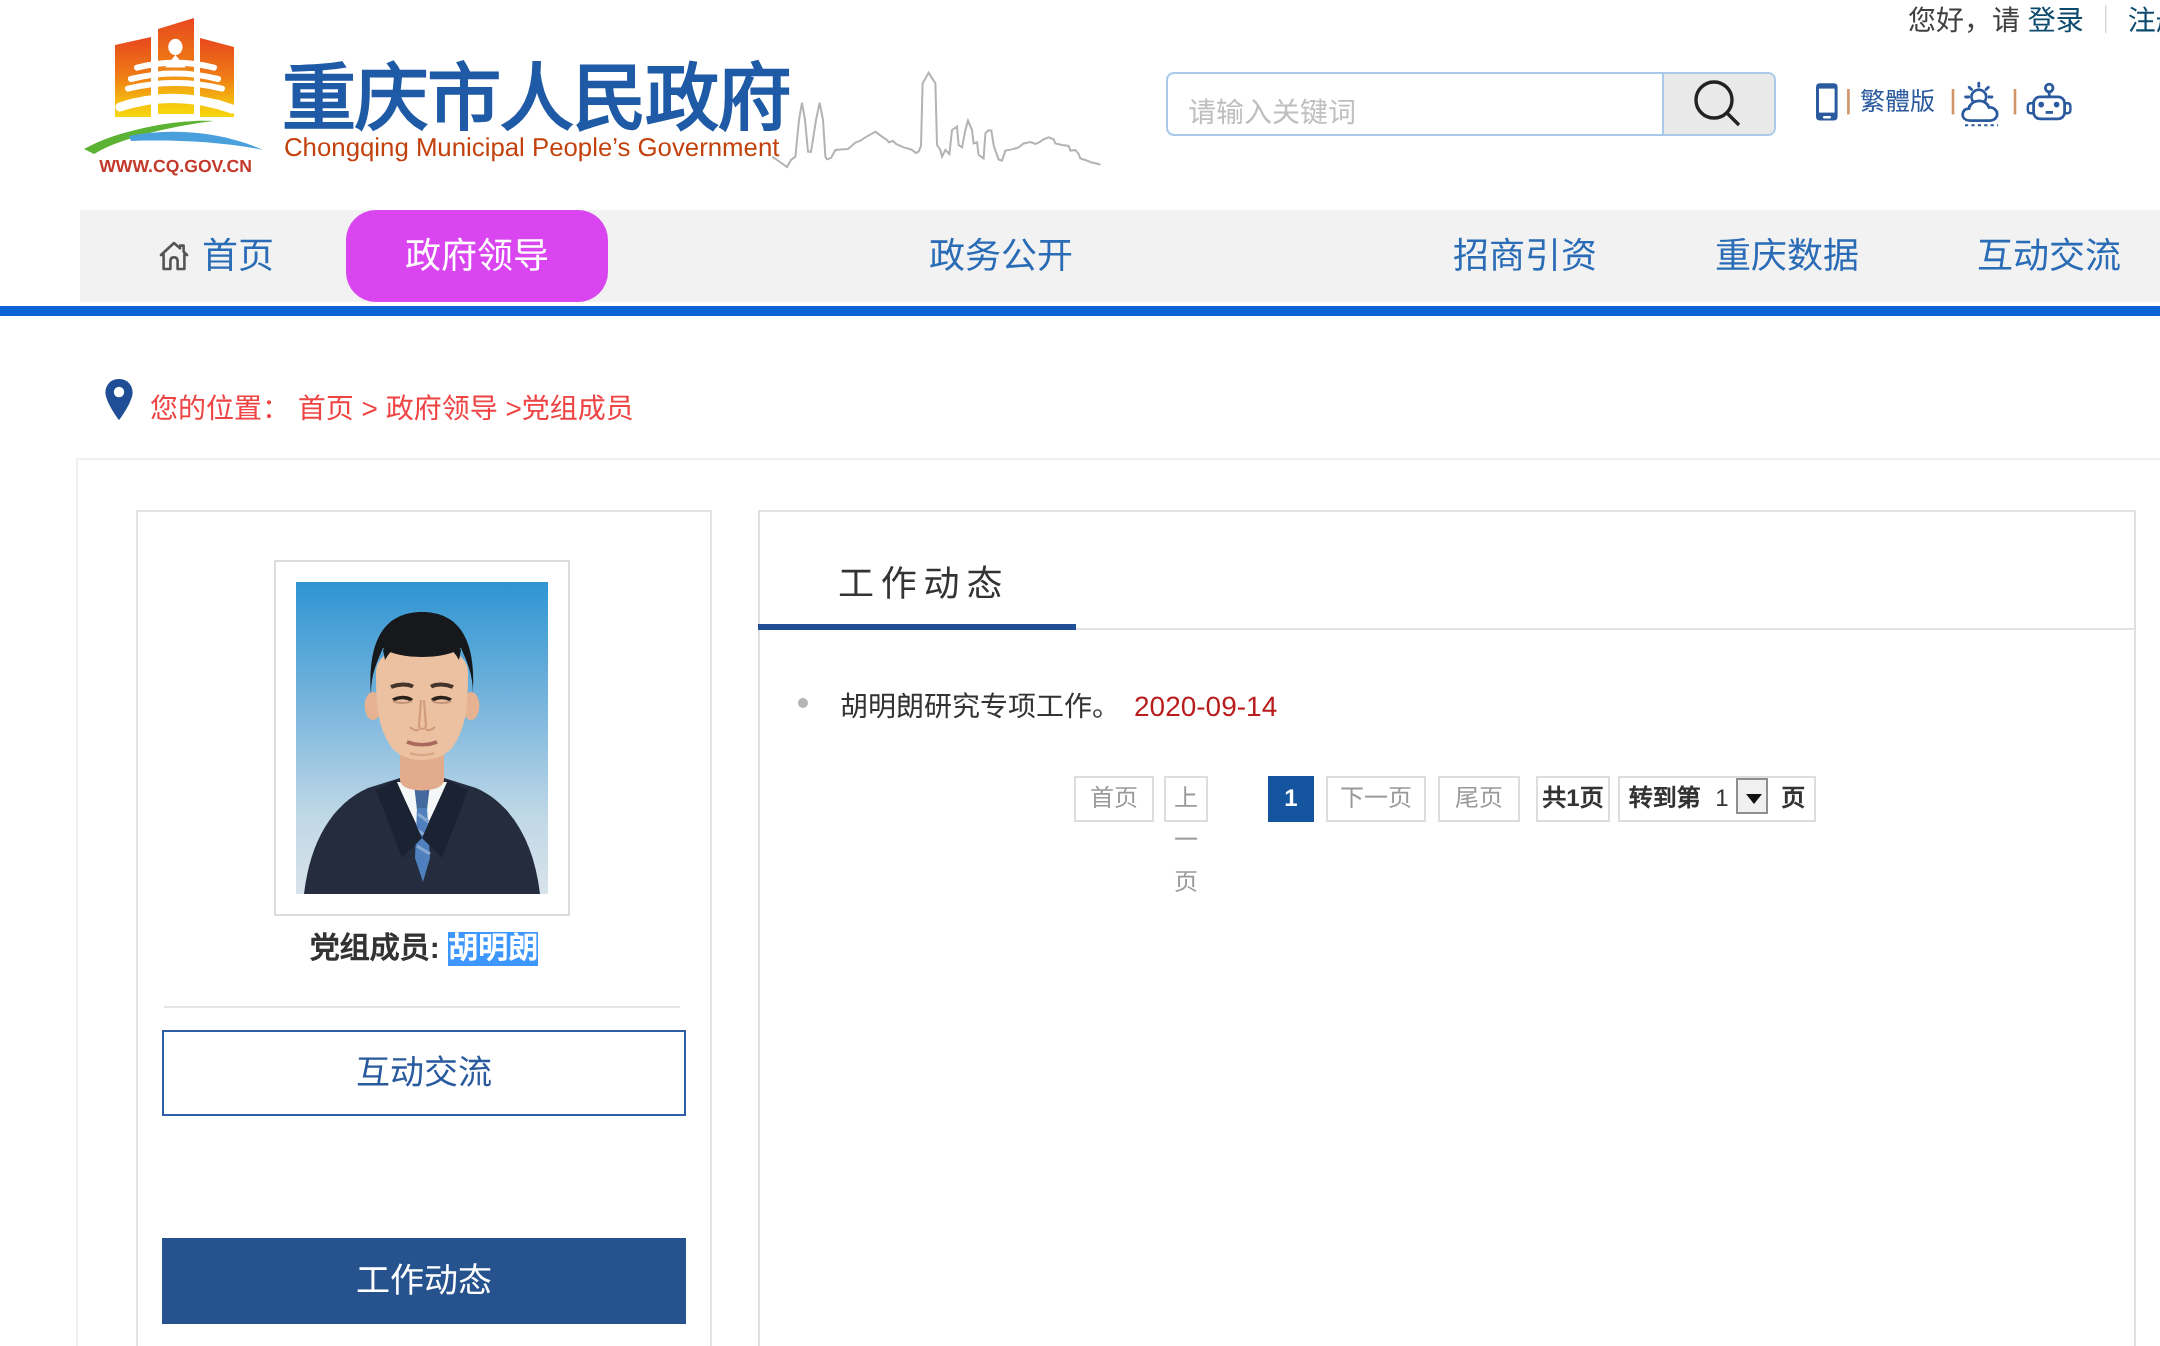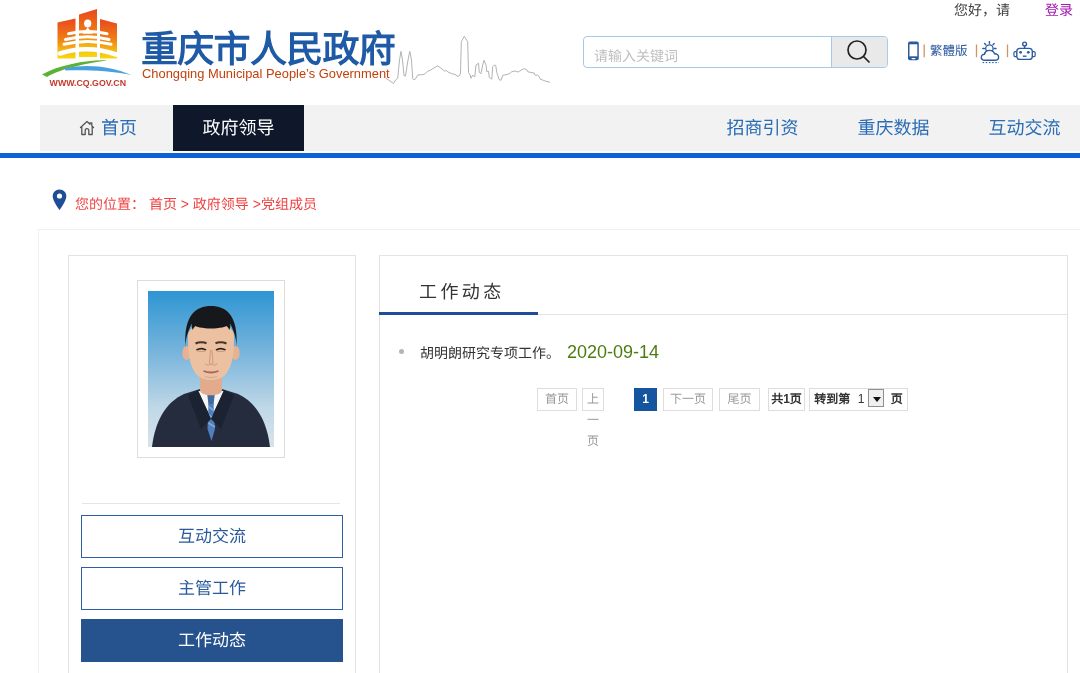--- a/index.html
+++ b/index.html
@@ -2,37 +2,37 @@
 <html lang="zh-CN"><head>
 <meta charset="utf-8">
 <title>重庆市人民政府</title>
 <style>
   * { margin:0; padding:0; box-sizing:border-box; }
   html,body { width:1080px; height:673px; overflow:hidden; background:#fff;
     font-family:"Liberation Sans", sans-serif; }
   .abs { position:absolute; }
   
   #userbar { position:absolute; left:954px; top:-1px; font-size:14px; color:#404040; white-space:nowrap; }
-  #userbar .lk { color:#a21caf;margin-left:31px; }
+  #userbar .lk { color:#0c4a6e; }
   #userbar .sep { color:#d0d0d0; padding:0 4px; }
   
   #cntitle { position:absolute; left:141px; top:19px; font-size:37px; font-weight:bold;
     color:#1f5aa6; letter-spacing:-0.7px; white-space:nowrap; }
   #entitle { position:absolute; left:142px; top:66px; font-size:12.9px; color:#c2410c; white-space:nowrap; }
   
   #searchwrap { position:absolute; left:583px; top:36px; width:305px; height:32px;
     border:1px solid #a9c9ea; border-radius:4px; overflow:hidden; background:#fff;padding-left:20px; }
   #searchwrap .ph { position:absolute; left:10px; top:8px; font-size:14px; color:#bfbfbf; }
   #searchbtn { position:absolute; right:0; top:0; width:56px; height:32px; background:#e9e9e9;
     border-left:1px solid #a9c9ea; }
   
   #nav { position:absolute; left:40px; top:105px; width:1040px; height:46px; background:#f2f2f2; }
   .navitem { position:absolute; top:0; width:131px; height:46px; line-height:46px; text-align:center;
     font-size:18px; color:#2a6cb5; white-space:nowrap; }
-  .navitem.active { background:#0f172a; color:#fff; }
+  .navitem.active { background:#d946ef; color:#fff;border-radius:15px; }
   #blueline { position:absolute; left:0; top:153px; width:1080px; height:5px; background:#0b63d5; }
   
   #crumb { position:absolute; left:75px; top:193px; font-size:14px; color:#ef4444; white-space:nowrap; }
   
   #outer { position:absolute; left:38px; top:229px; width:1060px; height:600px;
     border:1px solid #f0f0f0; background:#fff; }
   #sidebar { position:absolute; left:68px; top:255px; width:288px; height:500px;
     border:1px solid #e3e3e3; background:#fff; }
   #photoframe { position:absolute; left:68px; top:24px; width:148px; height:178px;
     border:1px solid #dcdcdc; background:#fff; padding:10px; }
@@ -45,21 +45,21 @@
   .sbtn.active { background:#26528e; color:#fff; border-color:#26528e; }
   
   #panel { position:absolute; left:379px; top:255px; width:689px; height:500px;
     border:1px solid #e0e0e0; border-top-color:#e4e4e4; background:#fff; }
   #phead { position:absolute; left:0; top:0; width:100%; height:59px; border-bottom:1px solid #e3e3e3; }
   #phead .t { position:absolute; left:39px; top:21px; font-size:18px; color:#333; letter-spacing:3.4px; }
   #phead .bluebar { position:absolute; left:-1px; bottom:-1px; width:159px; height:3px; background:#1f4e96; }
   #listitem { position:absolute; left:0px; top:86px; width:100%; height:20px; }
   #listitem .dot { position:absolute; left:19px; top:7px; width:5px; height:5px; border-radius:50%; background:#b5b5b5; }
   #listitem .txt { position:absolute; left:40px; top:0px; font-size:14px; color:#333; white-space:nowrap; }
-  #listitem .date { color:#4d7c0f; padding-left:7px; font-size:18px; }
+  #listitem .date { color:#b91c1c; padding-left:7px; font-size:14px; }
   
   #pager { position:absolute; left:0; top:132px; width:100%; height:23px; font-size:12px; }
   .pbtn { position:absolute; box-sizing:border-box; height:23px; line-height:21px; border:1px solid #ddd;
     background:#fff; color:#9a9a9a; text-align:center; }
   .pbtn.cur { background:#15549e; color:#fff; border-color:#15549e; font-weight:bold; }
   .pbtn.total { color:#333; font-weight:bold; }
   .pbtn.goto { color:#333; font-weight:bold; }
   .selbox { display:inline-block; vertical-align:middle; position:relative; top:-2px; margin:0 3px 0 2px;
     width:16px; height:18px; background:#f0f0f0; border:1px solid #8f8f8f; }
   .selbox:after { content:""; position:absolute; left:3.5px; top:7px; border:4.5px solid transparent; border-top:5.5px solid #111; border-bottom:none; }
@@ -156,20 +156,21 @@
       <circle cx="123.3" cy="14.3" r="1.4" fill="#2b5a9e"></circle>
       <line x1="117.8" y1="18.2" x2="121.5" y2="18.2" stroke="#2b5a9e" stroke-width="1.4"></line>
     </svg>
   </div>
 
   <div id="nav">
     <div class="navitem" style="left:2px;"><svg width="18" height="18" viewBox="0 0 18 18" style="vertical-align:-3px;margin-right:5px;">
         <path d="M2.5 8.5 L9 2.5 L12 5.2 L12 3.8 L13.8 3.8 L13.8 6.9 L15.5 8.5 M3.8 8.2 L3.8 15.5 L7.2 15.5 L7.2 11.5 C7.2 10.2 8 9.6 9 9.6 C10 9.6 10.8 10.2 10.8 11.5 L10.8 15.5 L14.2 15.5 L14.2 8.2" fill="none" stroke="#555" stroke-width="1.3" stroke-linecap="round" stroke-linejoin="round"></path>
       </svg>首页</div>
     <div class="navitem active" style="left:133px;">政府领导</div>
+    <div class="navitem" style="left:395px;">政务公开</div>
     <div class="navitem" style="left:657px;">招商引资</div>
     <div class="navitem" style="left:788px;">重庆数据</div>
     <div class="navitem" style="left:919px;">互动交流</div>
   </div>
   <div id="blueline"></div>
 
   <div id="pin" class="abs" style="left:52px;top:189px;width:15px;height:22px;">
     <svg width="15" height="22" viewBox="0 0 15 22">
       <path d="M7.5 0.5 C3.4 0.5 0.7 3.5 0.7 7.2 C0.7 12 7.5 21 7.5 21 C7.5 21 14.3 12 14.3 7.2 C14.3 3.5 11.6 0.5 7.5 0.5 Z" fill="#1f4e96"></path>
       <circle cx="7.5" cy="7" r="2.6" fill="#fff"></circle>
@@ -210,23 +211,23 @@
         <path d="M48.5 59 C51.5 57.3 55.5 57.4 58 59.2" stroke="#2a211a" stroke-width="1.8" fill="none"></path>
         <path d="M68 59.2 C70.5 57.4 74.5 57.3 77.5 59" stroke="#2a211a" stroke-width="1.8" fill="none"></path>
         <path d="M48.5 59.6 C51.5 60.8 55.5 60.8 58 59.6" stroke="#c59679" stroke-width="1" fill="none"></path>
         <path d="M68 59.6 C70.5 60.8 74.5 60.8 77.5 59.6" stroke="#c59679" stroke-width="1" fill="none"></path>
         <path d="M62.5 59 L61.5 72 C62 74 64.5 74 65 72 L64 59" stroke="#d29d7c" stroke-width="1.1" fill="none"></path>
         <path d="M57 72.5 C59 74.5 61 74.5 61.5 73.5 M69.5 72.5 C67.5 74.5 65.5 74.5 65 73.5" stroke="#cf9a79" stroke-width="1" fill="none"></path>
         <path d="M55.5 80 C60 81.8 66 81.8 70.5 80" stroke="#a8695c" stroke-width="1.8" fill="none"></path>
         <path d="M57 85.5 C60 86.8 66 86.8 69 85.5" stroke="#d8a585" stroke-width="1" fill="none"></path>
       </svg>
     </div>
+    <div id="caption">党组成员: <span class="hl">胡明朗</span></div>
     <div id="sep1"></div>
     <div class="sbtn" style="top:259px;">互动交流</div>
-    <div class="sbtn" style="top:311px;">主管工作</div>
     <div class="sbtn active" style="top:363px;">工作动态</div>
   </div>
 
   <div id="panel">
     <div id="phead">
       <span class="t">工作动态</span>
       <div class="bluebar"></div>
     </div>
     <div id="listitem">
       <div class="dot"></div>

